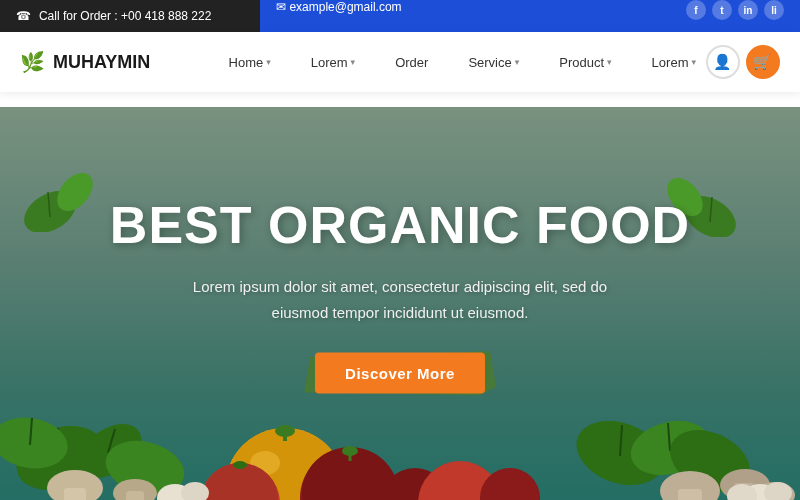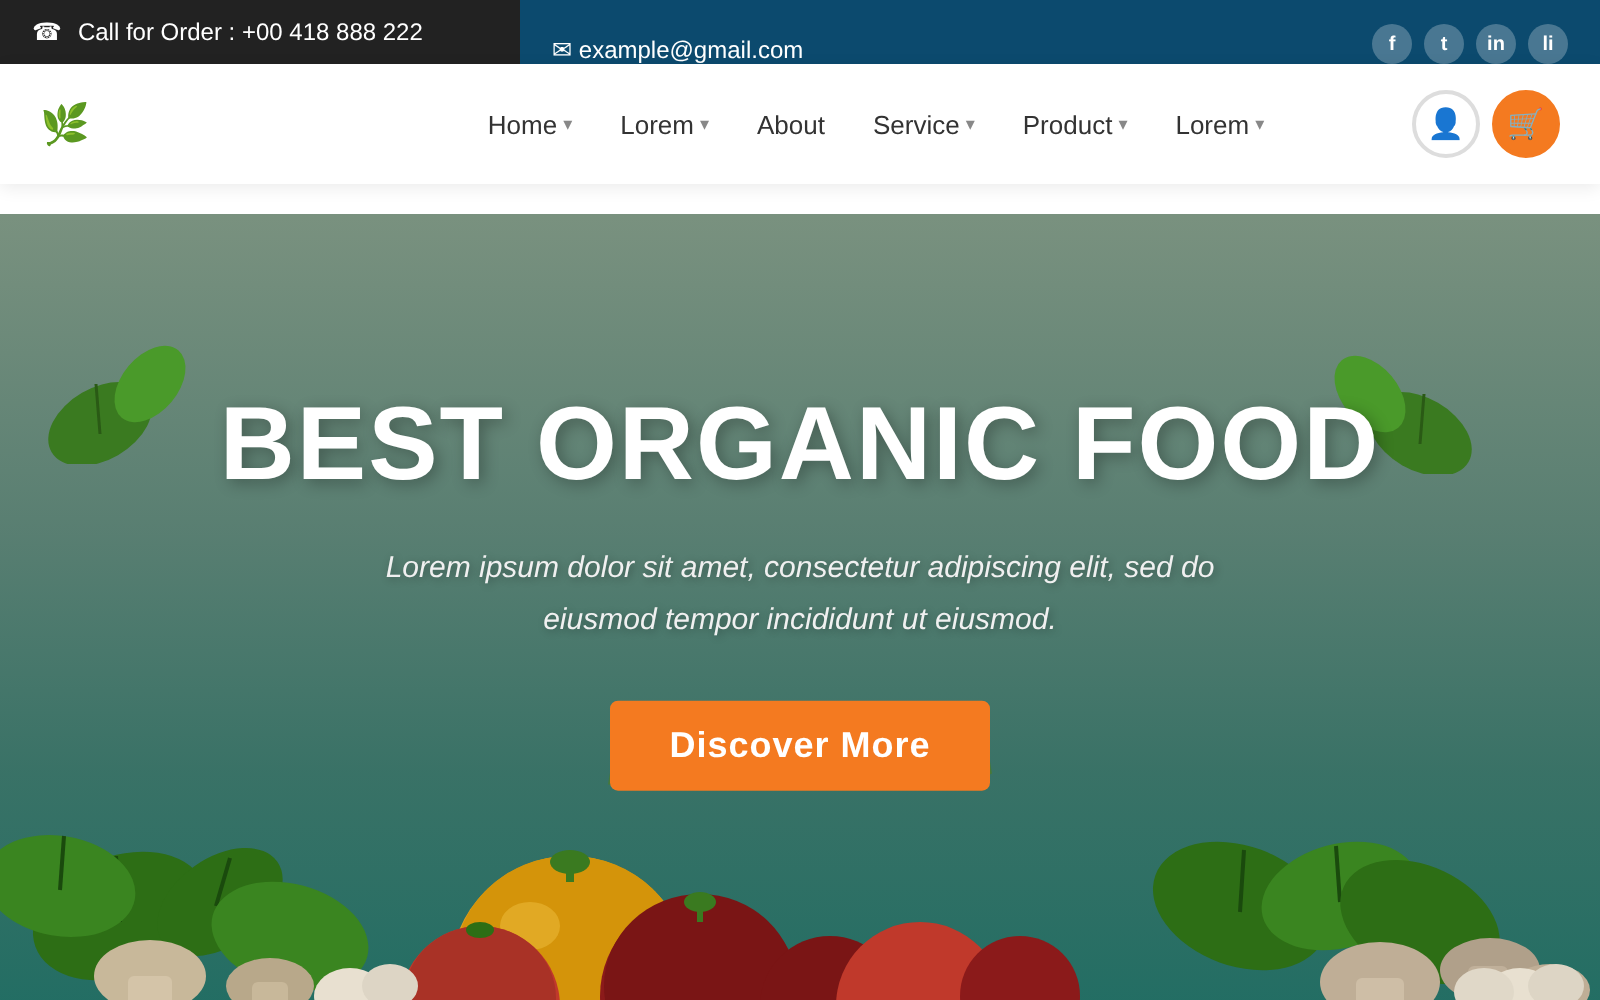--- a/index.html
+++ b/index.html
@@ -15,24 +15,24 @@
       background: #222;
       display: flex;
       align-items: center;
       padding: 0 16px;
       gap: 8px;
       width: 260px;
       color: #fff;
       font-size: 12px;
     }
     .top-bar-right {
-      background: #0c4a6e;
+      background: #1d4ed8;
       flex: 1;
       display: flex;
-      align-items: flex-end;
+      align-items: flex-start;
       justify-content: space-between;
       padding: 0 16px;
       color: #fff;
       font-size: 12px;
     }
     .top-bar-right-info {
       display: flex;
       gap: 20px;
       align-items: center;
     }
@@ -74,24 +74,24 @@
       font-size: 18px;
       color: #1a1a1a;
       min-width: 150px;
     }
     .logo-icon {
       color: #5a8a2a;
       font-size: 20px;
     }
     .nav-links {
       display: flex;
-      gap: 4px;
+      gap: 20px;
       align-items: center;
       flex: 1;
-      justify-content: center;
+      justify-content: flex-end;
     }
     .nav-item {
       padding: 6px 10px;
       font-size: 13px;
       color: #333;
       cursor: pointer;
       display: flex;
       align-items: center;
       gap: 3px;
       font-weight: 500;
@@ -161,21 +161,20 @@
       line-height: 1.1;
       margin-bottom: 20px;
       letter-spacing: 1px;
     }
     .hero-subtitle {
       font-size: 15px;
       color: #f0f0f0;
       line-height: 1.7;
       margin-bottom: 28px;
       text-shadow: 1px 1px 4px rgba(0,0,0,0.3);
-      font-style: italic;
     }
     .discover-btn-wrapper {
       position: relative;
       display: inline-block;
     }
     .btn-bg-splash {
       position: absolute;
       top: 50%;
       left: 50%;
       transform: translate(-50%, -50%);
@@ -188,21 +187,21 @@
       
       clip-path: polygon(5% 20%, 95% 10%, 98% 75%, 90% 90%, 2% 85%);
     }
     .discover-btn {
       position: relative;
       z-index: 1;
       background: #f47a20;
       color: #fff;
       border: none;
       padding: 12px 30px;
-      font-size: 18px;
+      font-size: 15px;
       font-weight: 700;
       border-radius: 4px;
       cursor: pointer;
       letter-spacing: 0.5px;
     }
 
     
     .bottom-scene {
       position: absolute;
       bottom: 0;
@@ -247,32 +246,33 @@
       <div class="social-icon">t</div>
       <div class="social-icon">in</div>
       <div class="social-icon">li</div>
     </div>
   </div>
 </div>
 
 <nav class="navbar">
   <div class="logo">
     <span class="logo-icon">🌿</span>
+    <span>MUHAYMIN</span>
   </div>
   <div class="nav-links">
     <div class="nav-item">
       <span>Home</span>
       <span class="chevron">▾</span>
     </div>
     <div class="nav-item">
       <span>Lorem</span>
       <span class="chevron">▾</span>
     </div>
     <div class="nav-item">
-      <span>About</span>
+      <span>Order</span>
     </div>
     <div class="nav-item">
       <span>Service</span>
       <span class="chevron">▾</span>
     </div>
     <div class="nav-item">
       <span>Product</span>
       <span class="chevron">▾</span>
     </div>
     <div class="nav-item">

